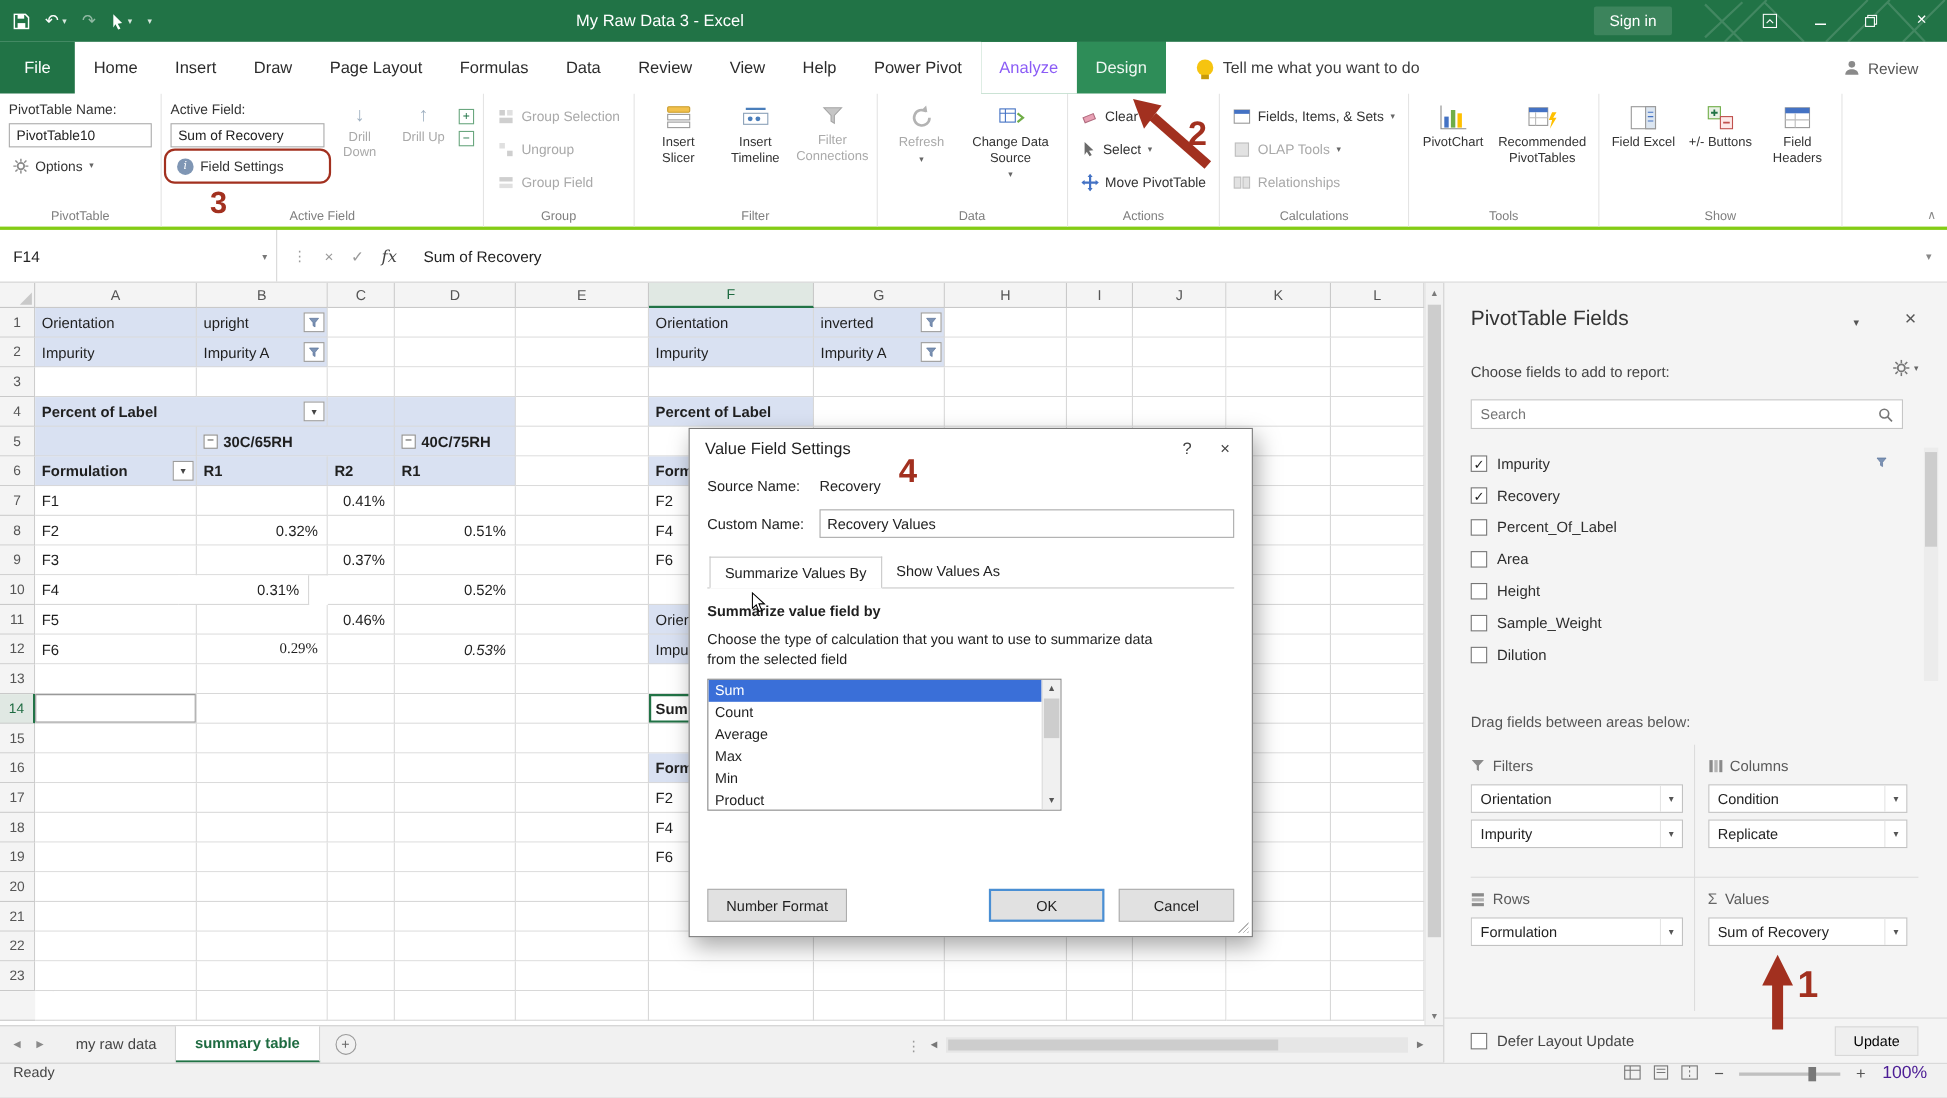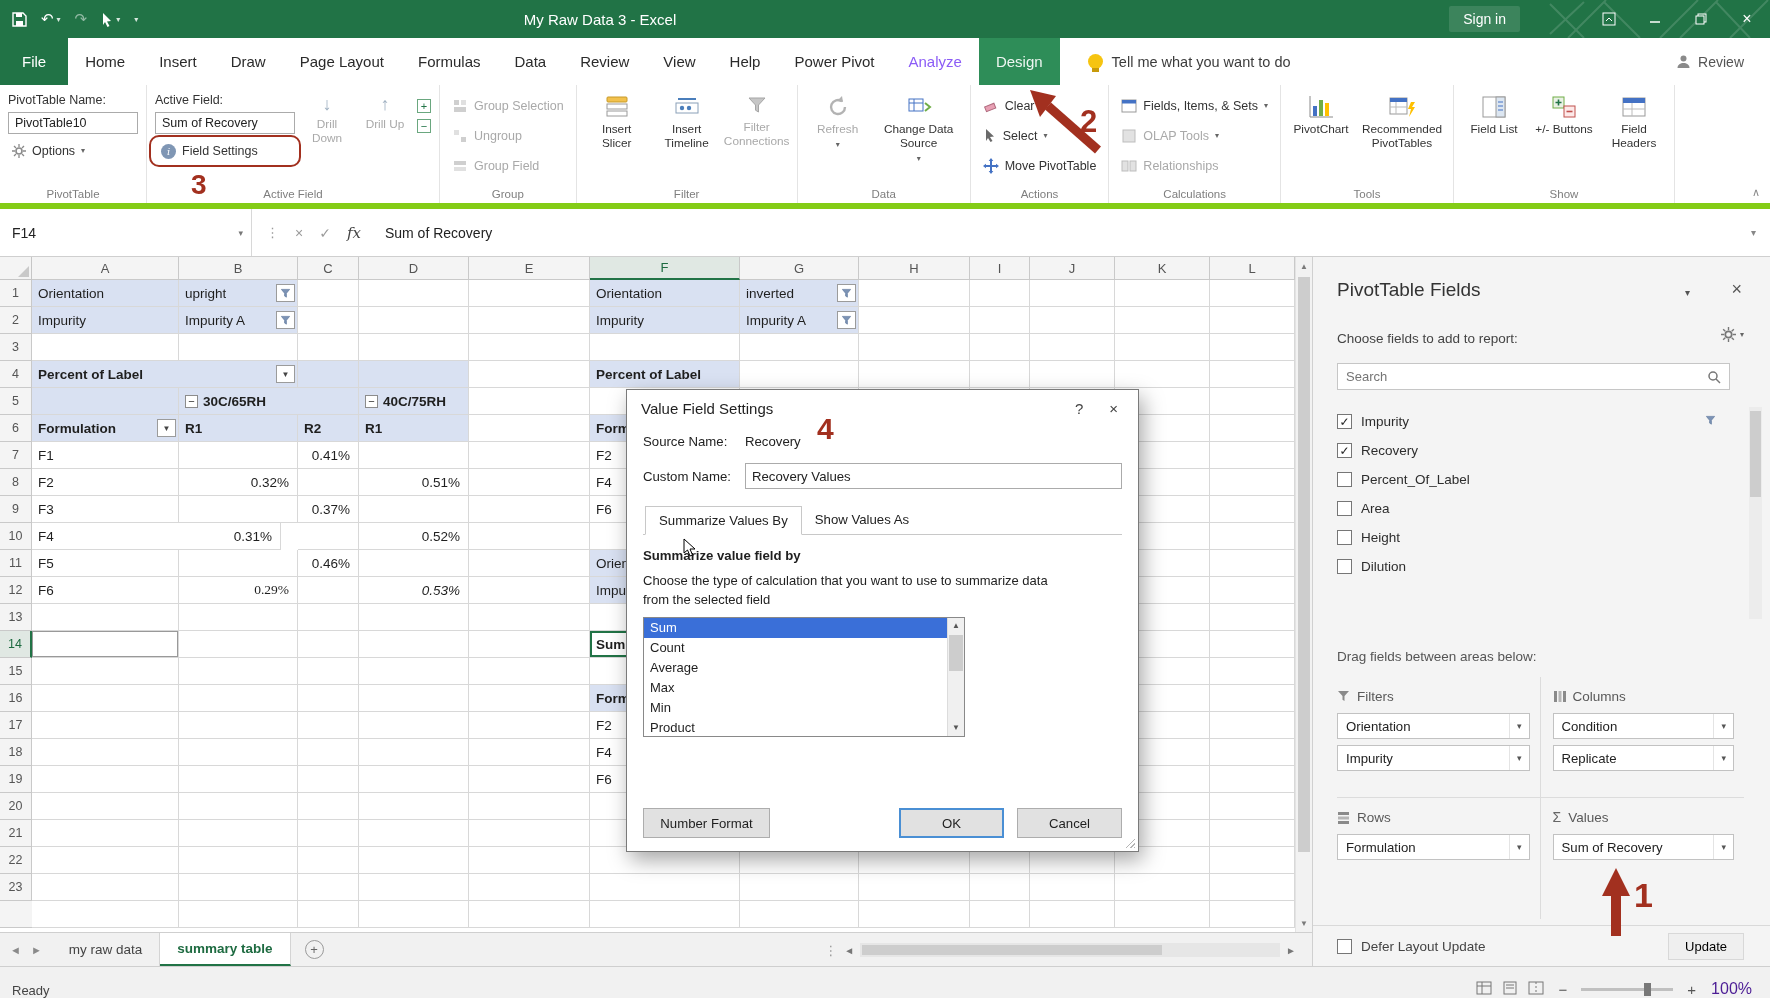--- a/index.html
+++ b/index.html
@@ -27,21 +27,21 @@
 .band{position:relative;display:flex;background:#2e8d58}
 .band .tab{color:#eef6f1}
 .band .tab.active{background:#fff;color:#8b5cf6}
 .band-title{position:absolute;left:0;right:0;top:-38px;height:38px;background:#2e8d58;display:flex;align-items:center;justify-content:center;color:#fff;font-size:13.5px;white-space:nowrap}
 .tellme{display:flex;align-items:center;gap:9px;margin-left:28px;font-size:14.5px;color:#3c3c3c;white-space:nowrap}
 .bulb{width:15px;height:15px;border-radius:50%;background:#f6c410;position:relative;flex:0 0 auto}
 .bulb:after{content:"";position:absolute;left:4px;bottom:-3px;width:7px;height:4px;background:#c79a0a}
 .share{margin-left:auto;display:flex;align-items:center;gap:7px;margin-right:26px;color:#555;font-size:14px}
 
 
-.ribbon{position:absolute;left:0;top:85px;right:0;height:124px;background:#fff;border-bottom:6px solid #84cc16;display:flex;z-index:4}
+.ribbon{position:absolute;left:0;top:85px;right:0;height:124px;background:#fff;border-bottom:3px solid #84cc16;display:flex;z-index:4}
 .rg{position:relative;border-right:1px solid #e4e4e4;padding:6px 8px 20px 8px;display:flex;align-items:flex-start;gap:6px}
 .glabel{position:absolute;left:0;right:0;bottom:3px;text-align:center;font-size:11.5px;color:#7e7e7e}
 .col{display:flex;flex-direction:column;gap:5px}
 .rlabel{font-size:12.5px;color:#333;padding-top:2px;white-space:nowrap}
 .rinput{width:130px;height:22px;background:#fff;border:1px solid #ababab;font-size:12.5px;display:flex;align-items:center;padding:0 6px;color:#222;white-space:nowrap;overflow:hidden}
 .sbtn{display:flex;align-items:center;gap:6px;height:23px;font-size:12.5px;color:#333;padding:0 4px;white-space:nowrap}
 .sbtn.dis{color:#a9a9a9}
 .bigbtn{width:64px;display:flex;flex-direction:column;align-items:center;text-align:center;font-size:11.8px;line-height:1.18;color:#333;gap:3px;padding:3px 1px}
 .bigbtn.dis{color:#a9a9a9}
 .bigbtn.narrow{width:52px}
@@ -119,21 +119,21 @@
 .stab{display:flex;align-items:center;padding:0 17px;font-size:13.5px;color:#444;border-right:1px solid #d4d4d4}
 .stab.active{background:#fff;color:#1e6b41;font-weight:bold;border-bottom:2px solid #217346}
 .saddwrap{display:flex;align-items:center;padding:0 14px}
 .sadd{width:19px;height:19px;border:1px solid #9a9a9a;border-radius:50%;display:flex;align-items:center;justify-content:center;color:#666;font-size:13px}
 .hsb{position:absolute;right:16px;top:7px;display:flex;align-items:center;height:20px;color:#777;font-size:10px;gap:6px}
 .hsb .splitter{color:#999;font-size:13px;letter-spacing:1px}
 .hsb .track{width:420px;height:14px;background:#e6e6e6;position:relative}
 .hsb .thumb{position:absolute;left:2px;top:2px;width:300px;height:10px;background:#cdcdcd}
 
 
-.statusbar{position:absolute;left:0;top:966px;right:0;height:32px;background:#f1f1f1;border-top:1px solid #cfcfcf;display:flex;align-items:flex-end;z-index:2}
+.statusbar{position:absolute;left:0;top:966px;right:0;height:32px;background:#f1f1f1;border-top:1px solid #cfcfcf;display:flex;align-items:flex-start;z-index:2}
 .sready{padding-left:12px;font-size:13px;color:#444}
 .sright{margin-left:auto;display:flex;align-items:center;gap:14px;padding-right:18px}
 .viewics{display:flex;gap:10px;align-items:center}
 .zchr{color:#555;font-size:15px}
 .ztrack{width:92px;height:3px;background:#c0c0c0;position:relative}
 .zthumb{position:absolute;left:68%;top:-5px;width:7px;height:13px;background:#787878}
 .zpct{font-size:16px;color:#4c1d95;width:42px;text-align:right}
 
 
 .dialog{position:absolute;left:626px;top:389px;width:513px;height:463px;background:#fff;border:1px solid #7a7a7a;box-shadow:4px 8px 20px rgba(0,0,0,.35);z-index:40}
@@ -461,21 +461,21 @@
 
     <div class="rg">
       <div class="bigbtn">
         <svg width="28" height="26">
             <rect x="3" y="3" width="22" height="20" fill="#fff" stroke="#999"></rect>
             <rect x="16" y="3" width="9" height="20" fill="#dce6f1" stroke="#999"></rect>
             <line x1="18" y1="8" x2="23" y2="8" stroke="#4472c4"></line>
             <line x1="18" y1="12" x2="23" y2="12" stroke="#4472c4"></line>
             <line x1="18" y1="16" x2="23" y2="16" stroke="#4472c4"></line>
           </svg>
-        <span>Field List</span>
+        <span>Field Excel</span>
       </div>
       <div class="bigbtn">
         <svg width="28" height="26">
             <rect x="3" y="3" width="11" height="11" fill="#eaf1e6" stroke="#70ad47"></rect>
             <path d="M8.5 5.5v6M5.5 8.5h6" stroke="#217346" stroke-width="1.6"></path>
             <rect x="14" y="12" width="11" height="11" fill="#fde9e9" stroke="#c0504d"></rect>
             <path d="M16.5 17.5h6" stroke="#c0504d" stroke-width="1.6"></path>
           </svg>
         <span>+/- Buttons</span>
       </div>
@@ -992,20 +992,24 @@
         <div class="pfield">
           <span class="cb"></span>
           <span>Area</span>
         </div>
         <div class="pfield">
           <span class="cb"></span>
           <span>Height</span>
         </div>
         <div class="pfield">
           <span class="cb"></span>
+          <span>Sample_Weight</span>
+        </div>
+        <div class="pfield">
+          <span class="cb"></span>
           <span>Dilution</span>
         </div>
       </div>
     <div class="pscroll">
         <div class="pthumb"></div>
       </div>
     <div class="pdrag">Drag fields between areas below:</div>
 
     <div class="pareas">
       <div class="parea">

